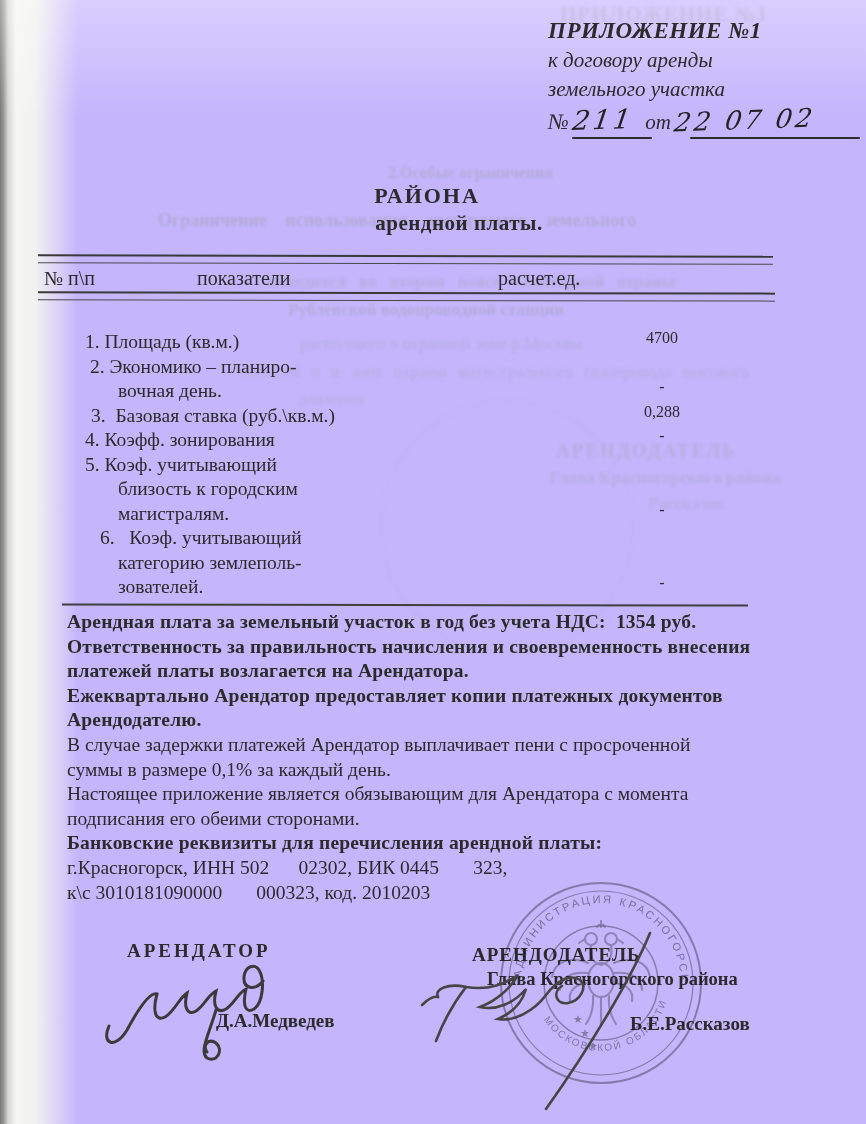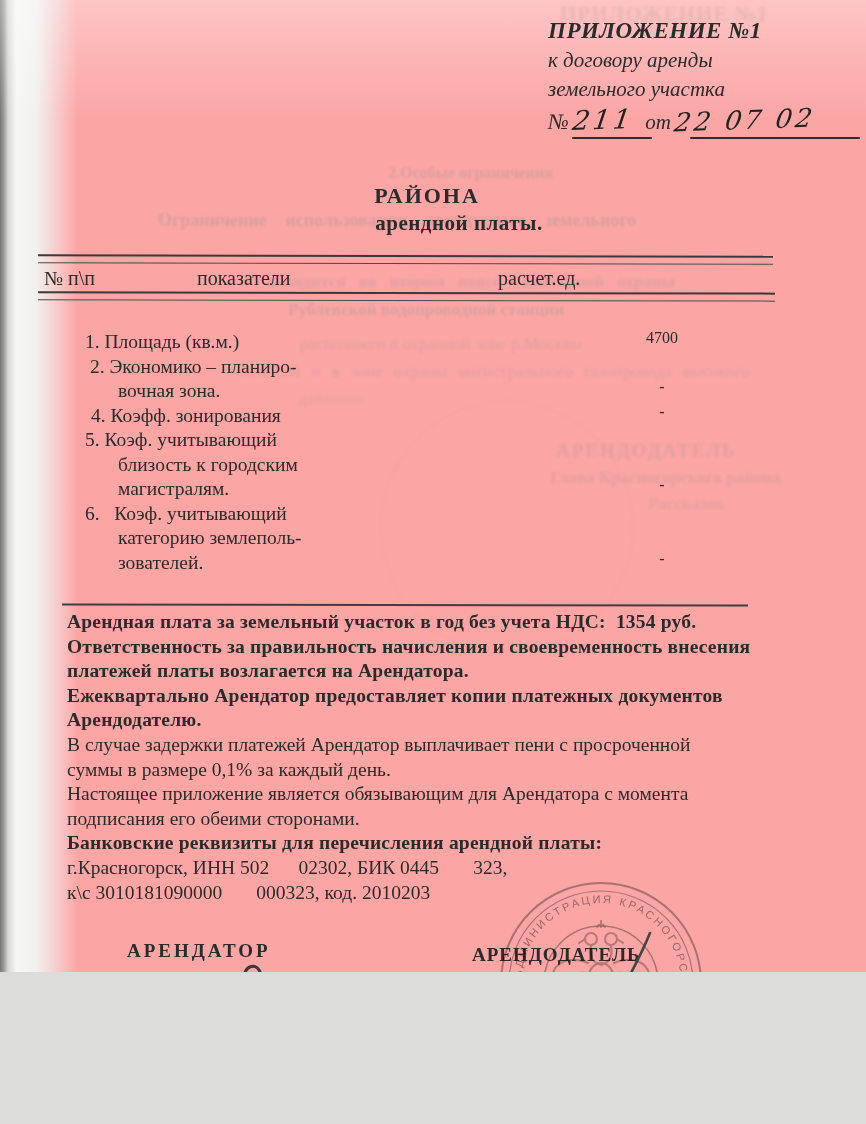--- a/index.html
+++ b/index.html
@@ -1,19 +1,19 @@
 <!DOCTYPE html>
 <html><head>
 <meta charset="utf-8">
 <style>
   html,body{margin:0;padding:0;background:#dcdcda;}
   .page{
     position:relative;
-    width:866px;height:972px;
-    background:#fca5a5;
+    width:866px;height:1124px;
+    background:#c4b5fd;
     overflow:hidden;
     font-family:"Liberation Serif","DejaVu Serif",serif;
     color:#2b2b2b;
   }
   .edge-shadow{
     position:absolute;left:0;top:0;bottom:0;width:80px;
     background:linear-gradient(90deg,#767678 0px,#9c9c9a 4px,#d6d6d4 8px,#f6f6f4 16px,#f1f1ef 36px,rgba(236,236,234,0) 78px);
     pointer-events:none;
   }
   .top-sheen{
@@ -104,22 +104,26 @@
     <span style="left:498px;top:267px;">расчет.ед.</span>
   </div>
 
   <div id="table-rows">
       <div class="trow">
         <div class="line">1. Площадь (кв.м.)</div>
         <span class="val">4700</span>
       </div>
       <div class="trow">
         <div class="line">2. Экономико – планиро-</div>
-        <div class="line">вочная зона.</div>
-        <span class="val">-</span>
+        <div class="line">вочная день.</div>
+        <span class="val">-</span>
+      </div>
+      <div class="trow">
+        <div class="line">3.  Базовая ставка (руб.\кв.м.)</div>
+        <span class="val">0,288</span>
       </div>
       <div class="trow">
         <div class="line">4. Коэфф. зонирования</div>
         <span class="val">-</span>
       </div>
       <div class="trow">
         <div class="line">5. Коэф. учитывающий</div>
         <div class="line">близость к городским</div>
         <div class="line">магистралям.</div>
         <span class="val">-</span>

